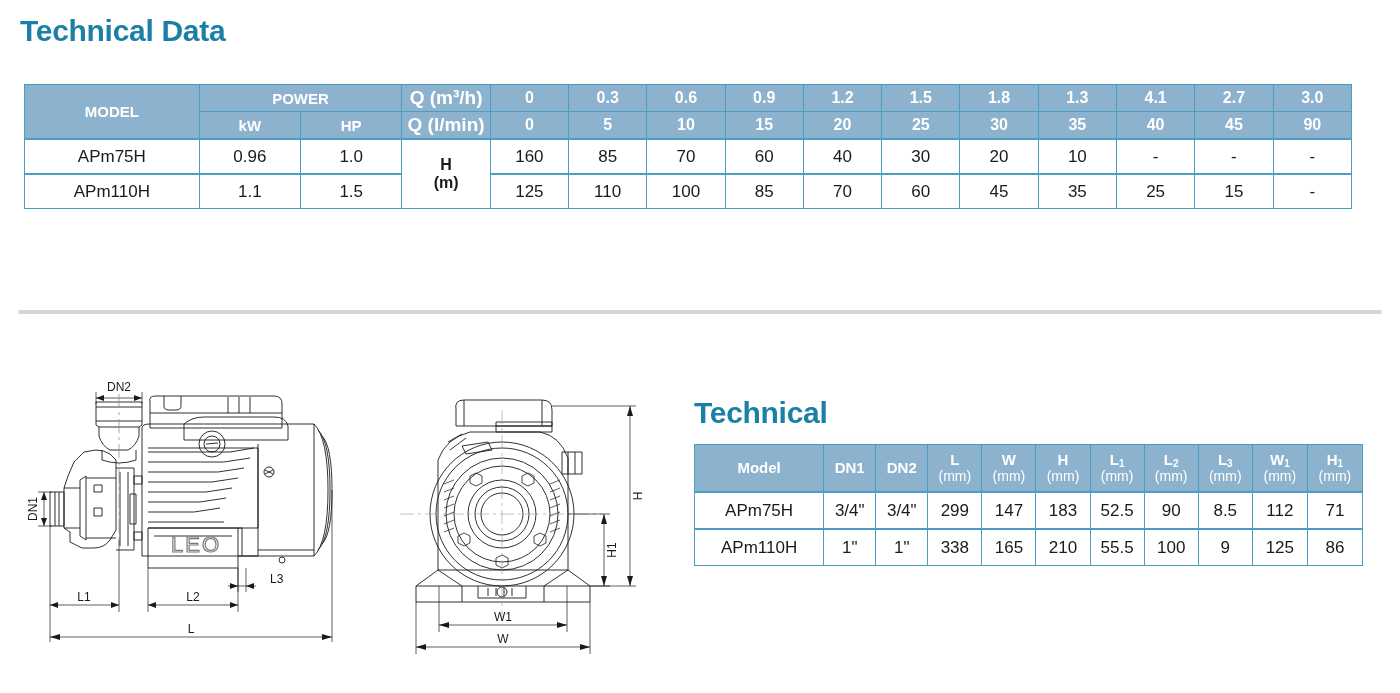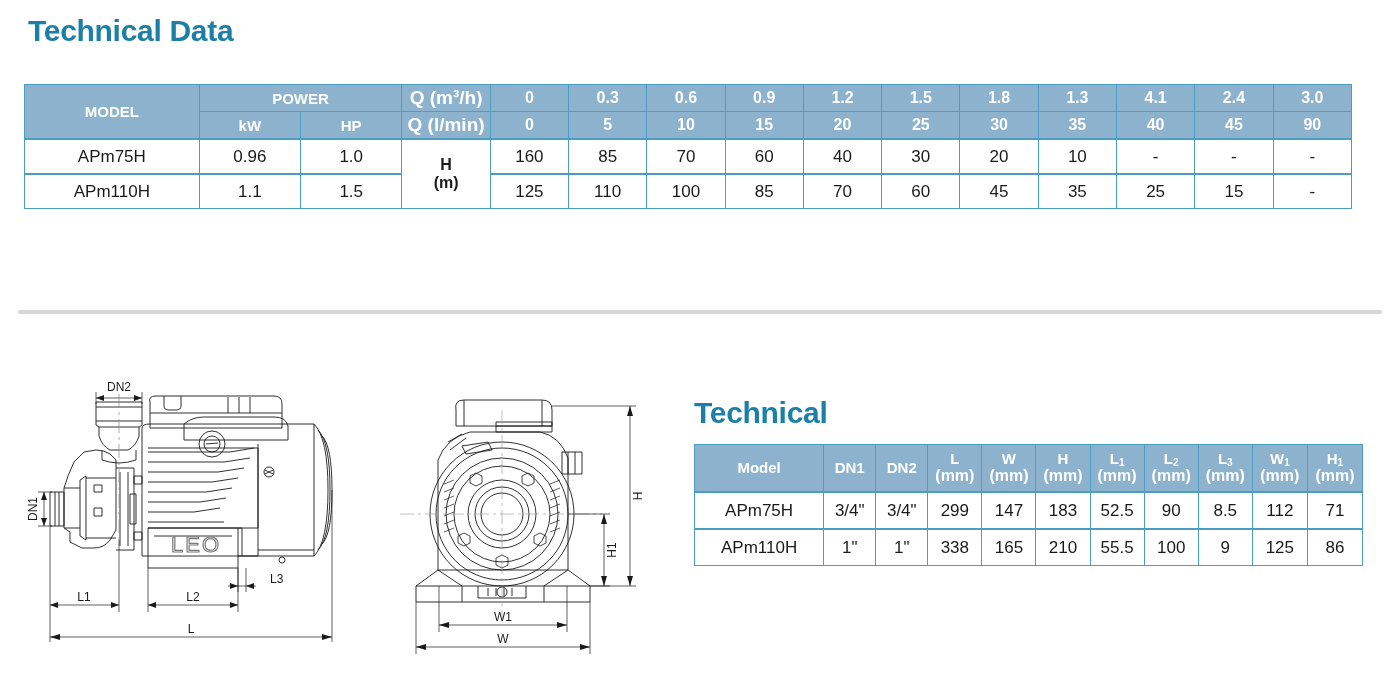--- a/index.html
+++ b/index.html
@@ -17,21 +17,21 @@
 
   
   .section-title {
     position: absolute;
     font-size: 30px;
     font-weight: bold;
     color: #1b7fa6;
     letter-spacing: -0.3px;
     white-space: nowrap;
   }
-  #tech-title { left: 28px; top: 14px; }
+  #tech-title { left: 20px; top: 14px; }
   #dim-title  { left: 694px; top: 396px; }
 
   
   #mid-divider {
     position: absolute;
     left: 18px;
     top: 310px;
     width: 1364px;
     height: 4px;
     background: #d6d6d6;
@@ -94,21 +94,21 @@
   #dim-table td {
     height: 35px;
     font-size: 17px;
   }
   #dim-table th sub {
     font-size: 10px;
     vertical-align: baseline;
     position: relative;
     bottom: -2px;
   }
-  #dim-table .unit { font-weight: bold; display: block; font-size: 16px; }
+  #dim-table .unit { font-weight: normal; display: block; font-size: 14px; }
   #dim-table tr.data-row td { border-top: 2px solid #4a9ec4; }
 
   
   .drawing {
     position: absolute;
   }
   #side-drawing { left: 24px; top: 380px; }
   #front-drawing { left: 392px; top: 380px; }
   .drawing svg { display: block; }
 </style>
@@ -142,21 +142,21 @@
       <th class="q-head">Q (m³/h)</th>
       <th class="flow">0</th>
       <th class="flow">0.3</th>
       <th class="flow">0.6</th>
       <th class="flow">0.9</th>
       <th class="flow">1.2</th>
       <th class="flow">1.5</th>
       <th class="flow">1.8</th>
       <th class="flow">1.3</th>
       <th class="flow">4.1</th>
-      <th class="flow">2.4</th>
+      <th class="flow">2.7</th>
       <th class="flow">3.0</th>
     </tr>
     <tr>
       <th>kW</th>
       <th>HP</th>
       <th class="q-head">Q (l/min)</th>
       <th class="flow">0</th>
       <th class="flow">5</th>
       <th class="flow">10</th>
       <th class="flow">15</th>

